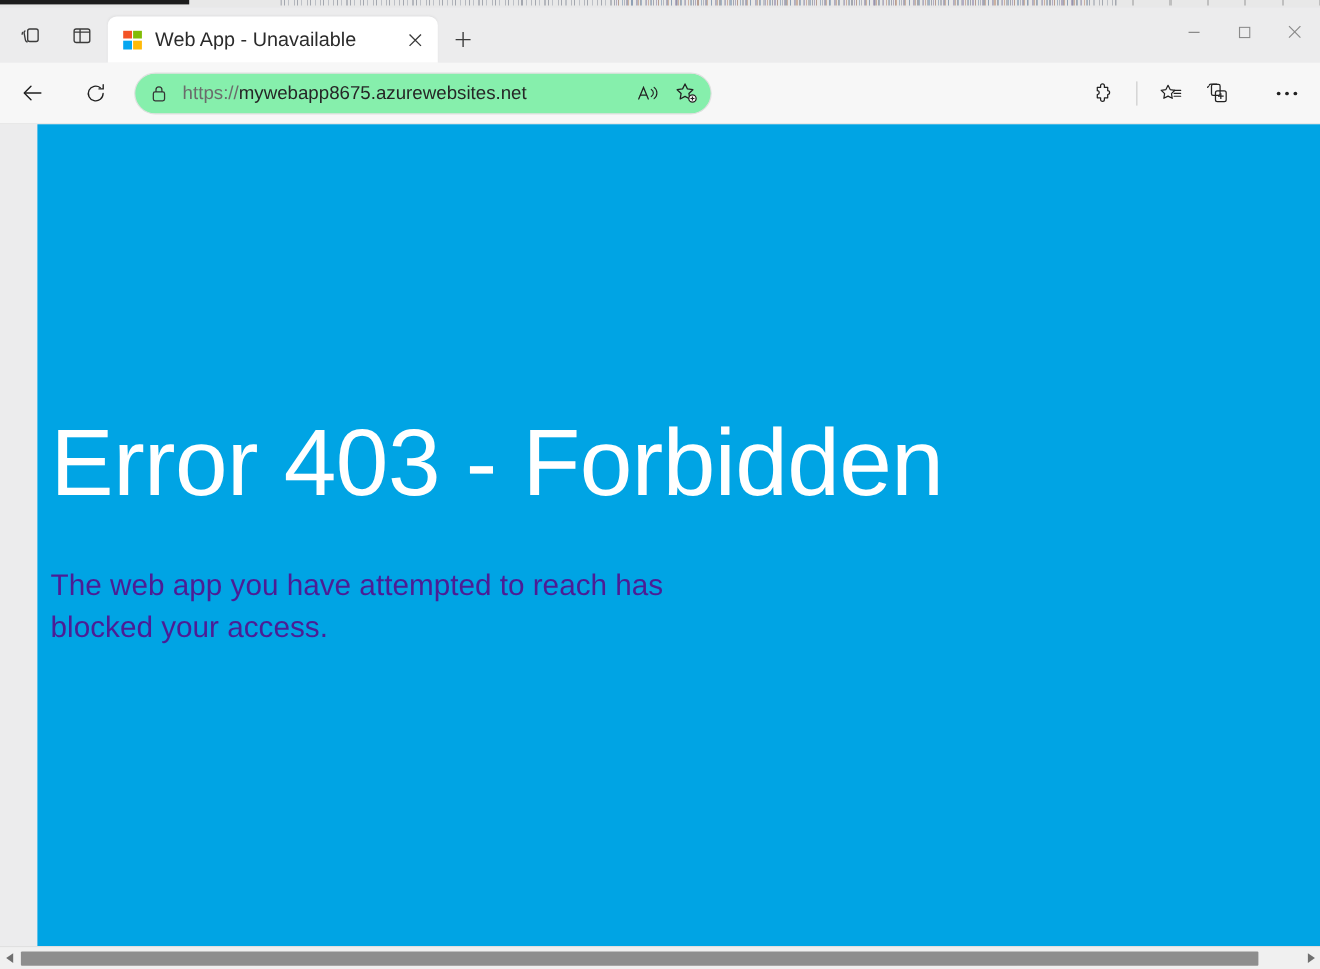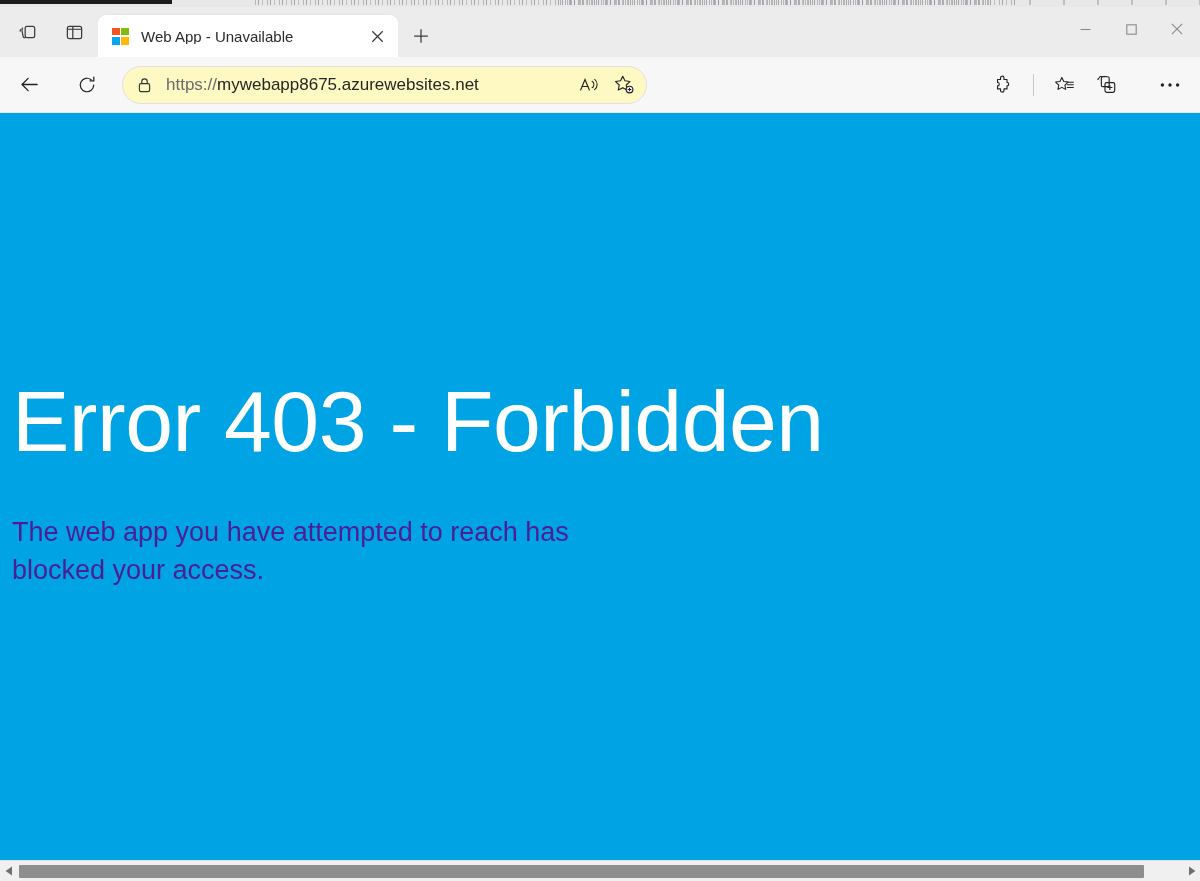--- a/index.html
+++ b/index.html
@@ -113,21 +113,21 @@
     display: grid;
     grid-template-columns: 1fr 1fr;
     grid-template-rows: 1fr 1fr;
     gap: 1.5px;
     flex: 0 0 auto;
   }
   .tab-favicon span { display: block; }
   .tab-title {
     flex: 1 1 auto;
     margin-left: 12px;
-    font-size: 15px;
+    font-size: 18px;
     color: #2b2b2b;
     white-space: nowrap;
     overflow: hidden;
     text-overflow: ellipsis;
     line-height: 1;
   }
   .tab-close {
     width: 26px; height: 26px;
     display: flex; align-items: center; justify-content: center;
     border-radius: 4px;
@@ -175,21 +175,21 @@
     cursor: pointer;
     flex: 0 0 auto;
   }
 
   .address-bar {
     display: flex;
     align-items: center;
     height: 38px;
     flex: 0 1 525px;
     margin-left: 16px;
-    background: #fef9c3;
+    background: #86efac;
     border-radius: 19px;
     padding: 0 6px 0 14px;
     border: 1px solid #e0e0e0;
     cursor: text;
   }
   .lock-icon { flex: 0 0 auto; display: flex; align-items: center; }
   .url-text {
     flex: 1 1 auto;
     margin-left: 14px;
     font-size: 17px;
@@ -224,20 +224,21 @@
     margin: 0 8px;
   }
 
   
   .page-content {
     position: relative;
     flex: 1 1 auto;
     background: #00a4e4;
     overflow: hidden;
     padding-left: 0;
+    margin-left: 34px;
   }
   .error-heading {
     position: absolute;
     left: 12px;
     top: 265px;
     font-size: 86px;
     font-weight: 300;
     color: #ffffff;
     letter-spacing: -0.5px;
     line-height: 1;

